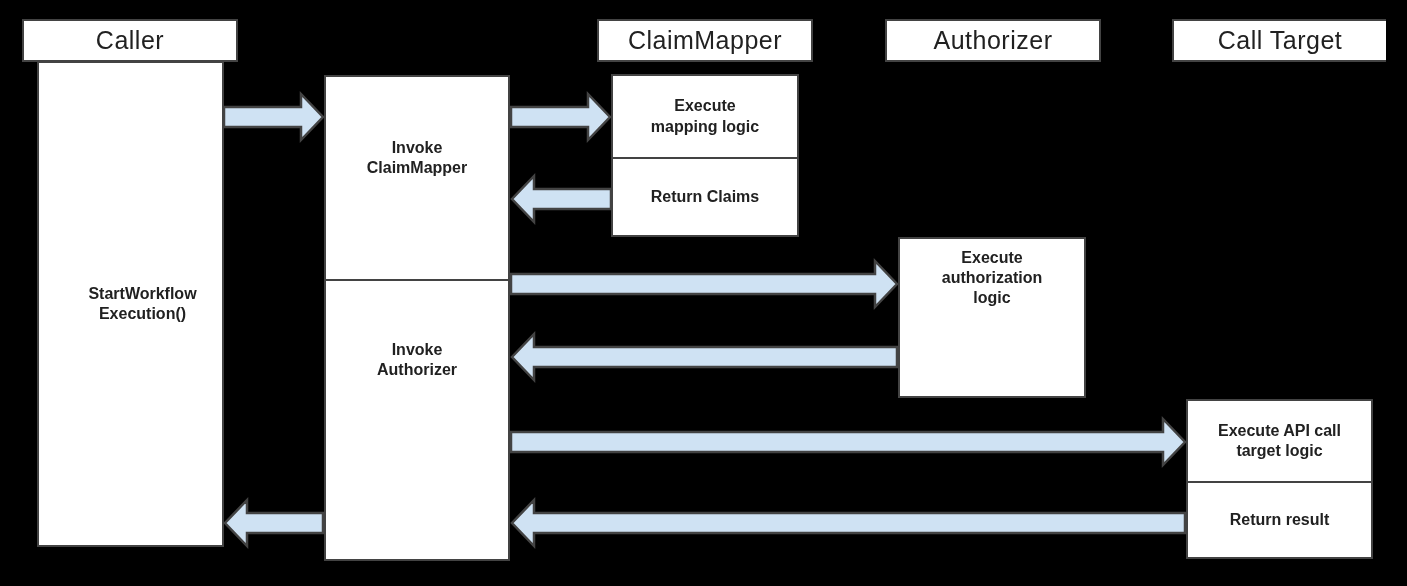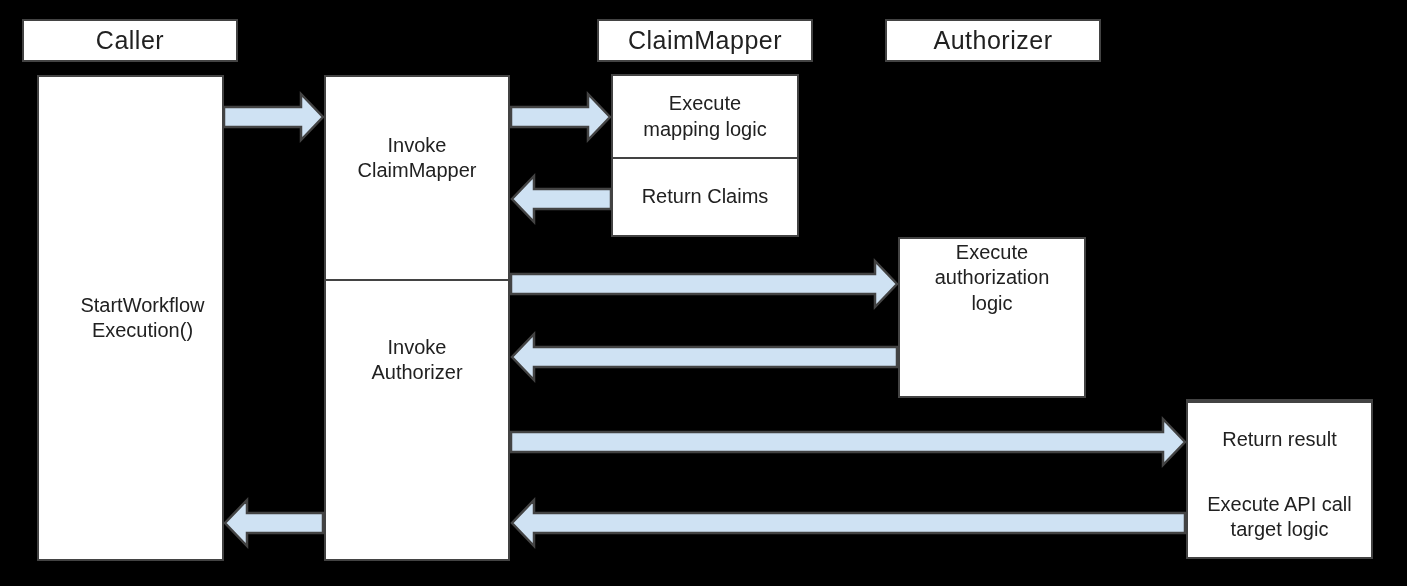--- a/index.html
+++ b/index.html
@@ -41,22 +41,22 @@
     border: 2px solid var(--border);
     display: flex;
     flex-direction: column;
   }
   .segment {
     display: flex;
     align-items: center;
     justify-content: center;
     text-align: center;
     color: var(--text);
-    font-weight: 400;
-    font-size: 20px;
+    font-weight: 700;
+    font-size: 16px;
     line-height: 1.26;
     white-space: pre-line;
     flex: 0 0 auto;
   }
   .segment.divided { border-top: 2px solid var(--border); }
   .segment.grow { flex: 1 1 auto; }
   #arrows-svg {
     position: absolute;
     left: 0; top: 0;
     width: 1407px;
@@ -71,22 +71,23 @@
   }
 </style>
 </head>
 <body>
 
 <div id="stage">
 
   <div class="lane-header" style="left:22px">Caller</div>
   <div class="lane-header" style="left:597px">ClaimMapper</div>
   <div class="lane-header" style="left:885px">Authorizer</div>
+  <div class="lane-header" style="left:1172px">Call Target</div>
 
-  <div class="activation" style="left:37px; top:75px; width:187px; height:486px;padding-left:24px;">
+  <div class="activation" style="left:37px; top:61px; width:187px; height:486px;padding-left:24px;">
     <div class="segment grow">StartWorkflow
 Execution()</div>
   </div>
 
   <div class="activation" style="left:324px; top:75px; width:186px; height:486px;gap:40px;">
     <div class="segment" style="height:162px">Invoke
 ClaimMapper</div>
     <div class="segment divided" style="height:160px">Invoke
 Authorizer</div>
   </div>
@@ -97,23 +98,23 @@
     <div class="segment divided grow">Return Claims</div>
   </div>
 
   <div class="activation" style="left:898px; top:237px; width:188px; height:161px;">
     <div class="segment" style="height:78px">Execute
 authorization
 logic</div>
   </div>
 
   <div class="activation" style="left:1186px; top:399px; width:187px; height:160px;">
-    <div class="segment divided grow">Return result</div>
     <div class="segment" style="height:80px">Execute API call
 target logic</div>
+    <div class="segment divided grow">Return result</div>
   </div>
 
   <svg id="arrows-svg" viewBox="0 0 1407 586" xmlns="http://www.w3.org/2000/svg">
       <polygon points="224,107 301,107 301,94 323,117 301,140 301,127 224,127"></polygon>
       <polygon points="511,107 588,107 588,94 610,117 588,140 588,127 511,127"></polygon>
       <polygon points="611,189 534,189 534,176 512,199 534,222 534,209 611,209"></polygon>
       <polygon points="511,274 875,274 875,261 897,284 875,307 875,294 511,294"></polygon>
       <polygon points="897,347 534,347 534,334 512,357 534,380 534,367 897,367"></polygon>
       <polygon points="511,432 1163,432 1163,419 1185,442 1163,465 1163,452 511,452"></polygon>
       <polygon points="1185,513 534,513 534,500 512,523 534,546 534,533 1185,533"></polygon>

